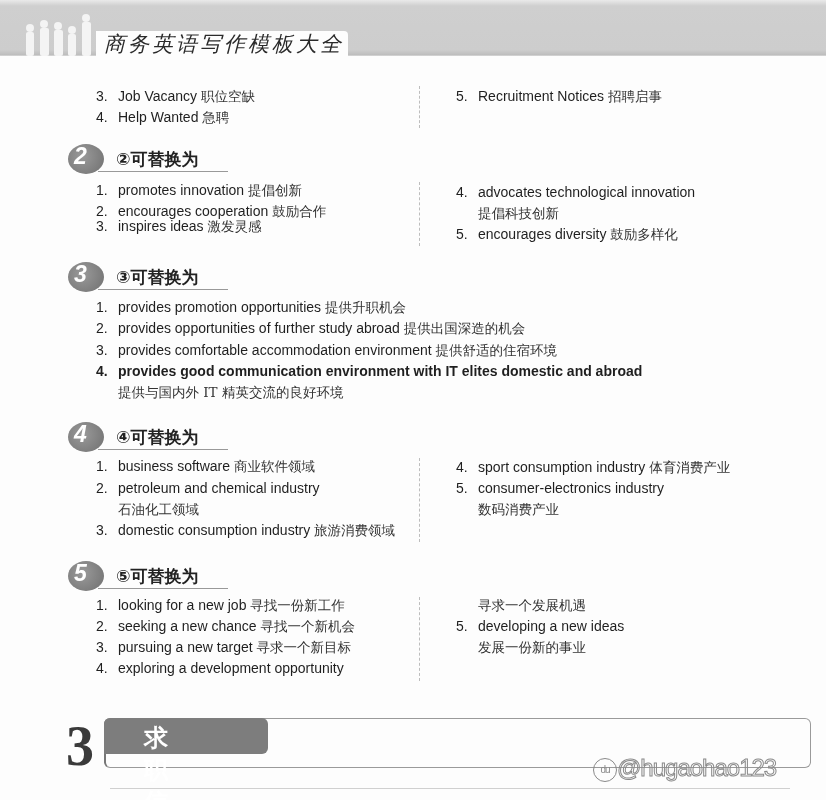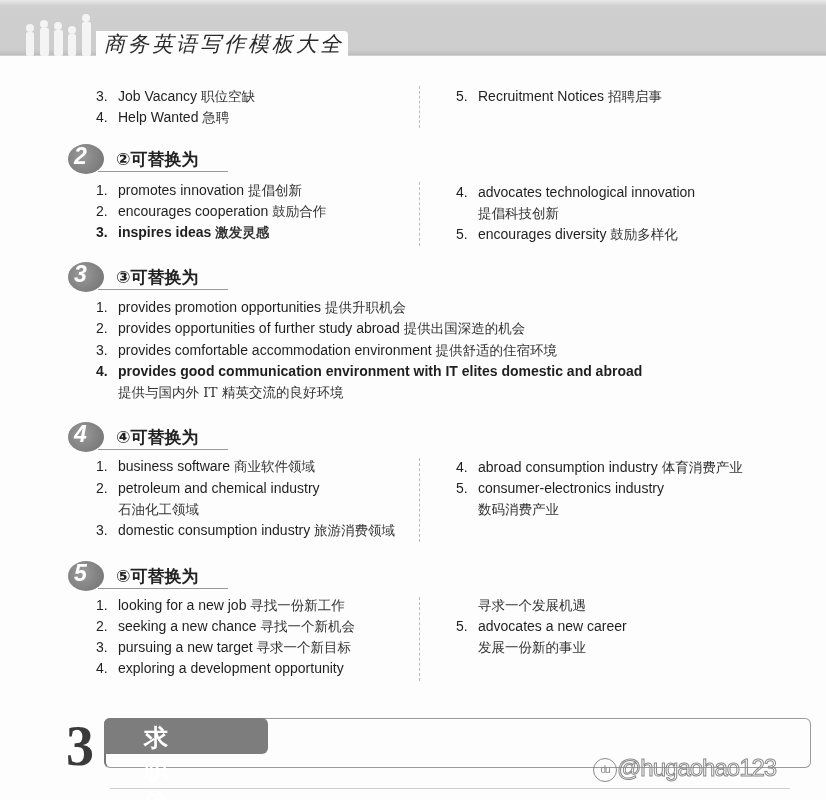--- a/index.html
+++ b/index.html
@@ -78,21 +78,21 @@
     </div>
   <div class="uline"></div>
   <div class="label">②可替换为</div>
 </div>
 <div class="row" style="left:96px;top:180px;">
   <span class="num">1.</span><span>promotes innovation</span> <span class="zh">提倡创新</span>
 </div>
 <div class="row" style="left:96px;top:201px;">
   <span class="num">2.</span><span>encourages cooperation</span> <span class="zh">鼓励合作</span>
 </div>
-<div class="row" style="left:96px;top:222px;font-weight:bold;">
+<div class="row" style="left:96px;top:216px;">
   <span class="num">3.</span><span>inspires ideas</span> <span class="zh">激发灵感</span>
 </div>
 <div class="vdiv" style="left:419px;top:182px;height:64px;"></div>
 <div class="row" style="left:456px;top:182px;">
   <span class="num">4.</span><span>advocates technological innovation</span>
 </div>
 <div class="row" style="left:478px;top:203px;">
   <span class="zh">提倡科技创新</span>
 </div>
 <div class="row" style="left:456px;top:224px;">
@@ -136,21 +136,21 @@
   <span class="num">2.</span><span>petroleum and chemical industry</span>
 </div>
 <div class="row" style="left:118px;top:499px;">
   <span class="zh">石油化工领域</span>
 </div>
 <div class="row" style="left:96px;top:520px;">
   <span class="num">3.</span><span>domestic consumption industry</span> <span class="zh">旅游消费领域</span>
 </div>
 <div class="vdiv" style="left:419px;top:458px;height:84px;"></div>
 <div class="row" style="left:456px;top:457px;">
-  <span class="num">4.</span><span>abroad consumption industry</span> <span class="zh">体育消费产业</span>
+  <span class="num">4.</span><span>sport consumption industry</span> <span class="zh">体育消费产业</span>
 </div>
 <div class="row" style="left:456px;top:478px;">
   <span class="num">5.</span><span>consumer-electronics industry</span>
 </div>
 <div class="row" style="left:478px;top:499px;">
   <span class="zh">数码消费产业</span>
 </div>
 
 <div class="sec-head" style="top:561px;">
   <div class="badge">
@@ -169,21 +169,21 @@
   <span class="num">3.</span><span>pursuing a new target</span> <span class="zh">寻求一个新目标</span>
 </div>
 <div class="row" style="left:96px;top:658px;">
   <span class="num">4.</span><span>exploring a development opportunity</span>
 </div>
 <div class="vdiv" style="left:419px;top:597px;height:84px;"></div>
 <div class="row" style="left:478px;top:595px;">
   <span class="zh">寻求一个发展机遇</span>
 </div>
 <div class="row" style="left:456px;top:616px;">
-  <span class="num">5.</span><span>advocates a new career</span>
+  <span class="num">5.</span><span>developing a new ideas</span>
 </div>
 <div class="row" style="left:478px;top:637px;">
   <span class="zh">发展一份新的事业</span>
 </div>
 
 <div class="chapter">
   <div class="frame"></div>
   <div class="ctab"></div>
   <div class="bignum">3</div>
   <div class="ctitle">求职信</div>

